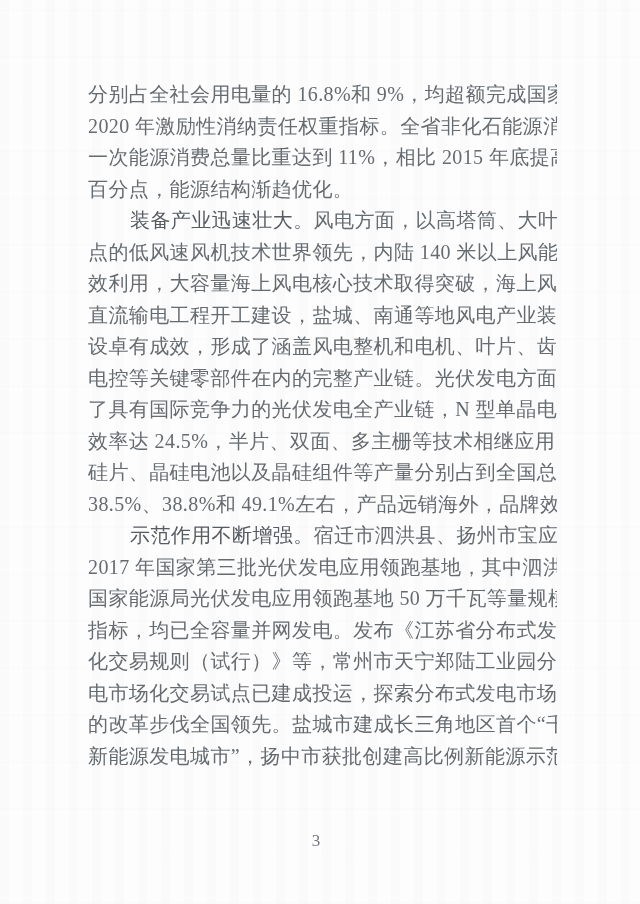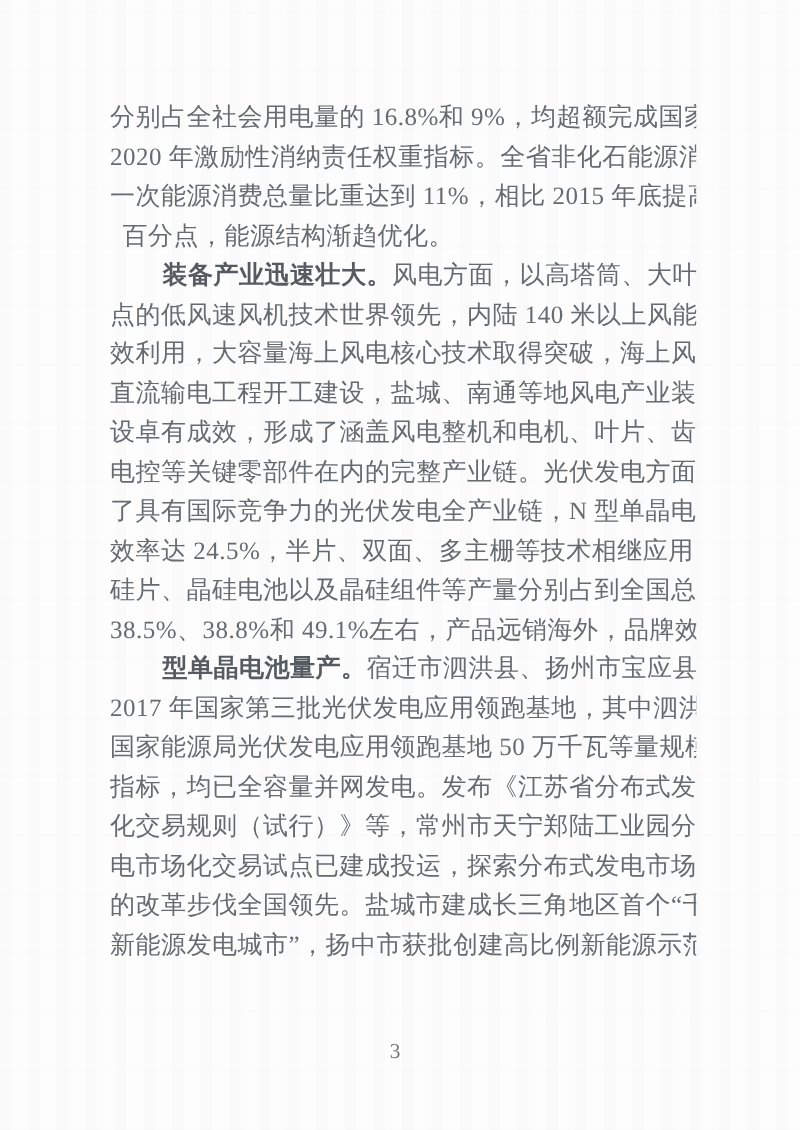--- a/index.html
+++ b/index.html
@@ -45,27 +45,26 @@
     font-size: 20px;
     color: #666b70;
     text-align: justify;
     text-align-last: justify;
     overflow: hidden;
     white-space: nowrap;
     letter-spacing: 0.4px;
   }
   .line.para-end {
     text-align-last: left;
-    margin-left: 10px;
   }
   .line.indent {
     text-indent: 42px;
   }
   .lead {
-    font-weight: 700;
+    font-weight: 400;
     color: #565b61;
   }
   .page-number {
     position: absolute;
     top: 831px;
     left: 0;
     width: 632px;
     text-align: center;
     font-size: 17px;
     color: #75797e;
@@ -83,21 +82,21 @@
       <div class="line indent"><span class="lead">装备产业迅速壮大。</span><span>风电方面，以高塔筒、大叶轮为特</span></div>
       <div class="line"><span>点的低风速风机技术世界领先，内陆 140 米以上风能得到有</span></div>
       <div class="line"><span>效利用，大容量海上风电核心技术取得突破，海上风电柔性</span></div>
       <div class="line"><span>直流输电工程开工建设，盐城、南通等地风电产业装备园建</span></div>
       <div class="line"><span>设卓有成效，形成了涵盖风电整机和电机、叶片、齿轮箱、</span></div>
       <div class="line"><span>电控等关键零部件在内的完整产业链。光伏发电方面，建立</span></div>
       <div class="line"><span>了具有国际竞争力的光伏发电全产业链，N 型单晶电池量产</span></div>
       <div class="line"><span>效率达 24.5%，半片、双面、多主栅等技术相继应用，省内</span></div>
       <div class="line"><span>硅片、晶硅电池以及晶硅组件等产量分别占到全国总产量的</span></div>
       <div class="line"><span>38.5%、38.8%和 49.1%左右，产品远销海外，品牌效应凸显，</span></div>
-      <div class="line indent"><span class="lead">型单晶电池量产。</span><span>宿迁市泗洪县、扬州市宝应县入选</span></div>
+      <div class="line indent"><span class="lead">示范作用不断增强。</span><span>宿迁市泗洪县、扬州市宝应县入选</span></div>
       <div class="line"><span>2017 年国家第三批光伏发电应用领跑基地，其中泗洪县获得</span></div>
       <div class="line"><span>国家能源局光伏发电应用领跑基地 50 万千瓦等量规模奖励</span></div>
       <div class="line"><span>指标，均已全容量并网发电。发布《江苏省分布式发电市场</span></div>
       <div class="line"><span>化交易规则（试行）》等，常州市天宁郑陆工业园分布式发</span></div>
       <div class="line"><span>电市场化交易试点已建成投运，探索分布式发电市场化交易</span></div>
       <div class="line"><span>的改革步伐全国领先。盐城市建成长三角地区首个“千万千瓦</span></div>
       <div class="line"><span>新能源发电城市”，扬中市获批创建高比例新能源示范城市，</span></div>
     </div>
   <div class="page-number">3</div>
 </div>

